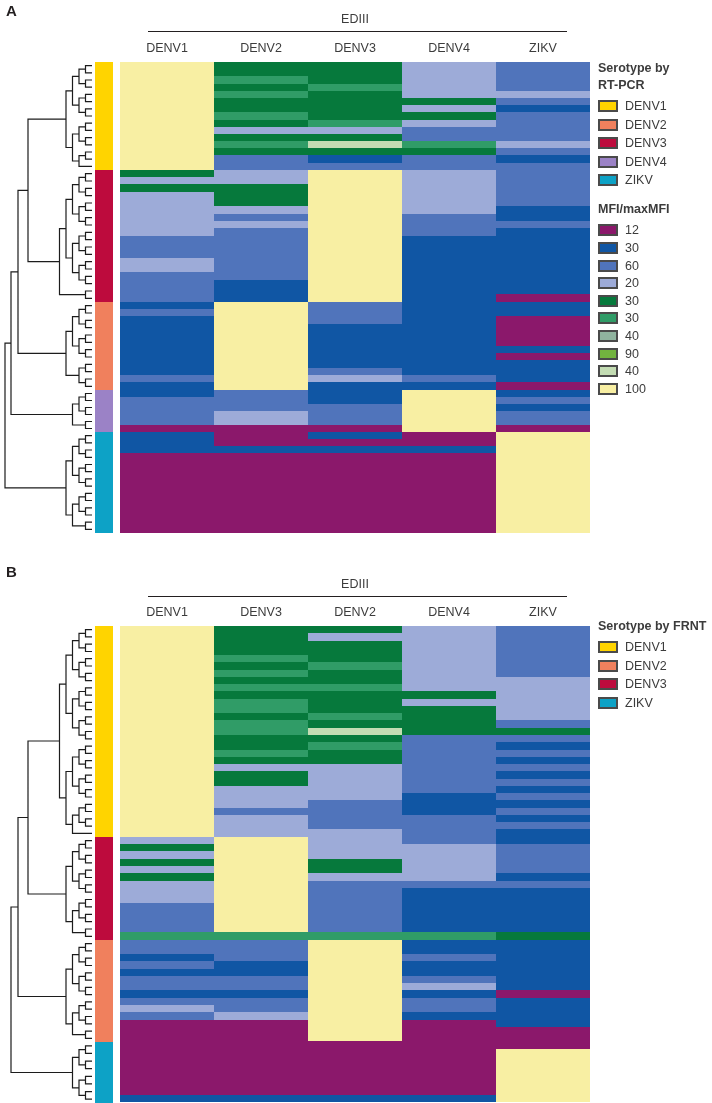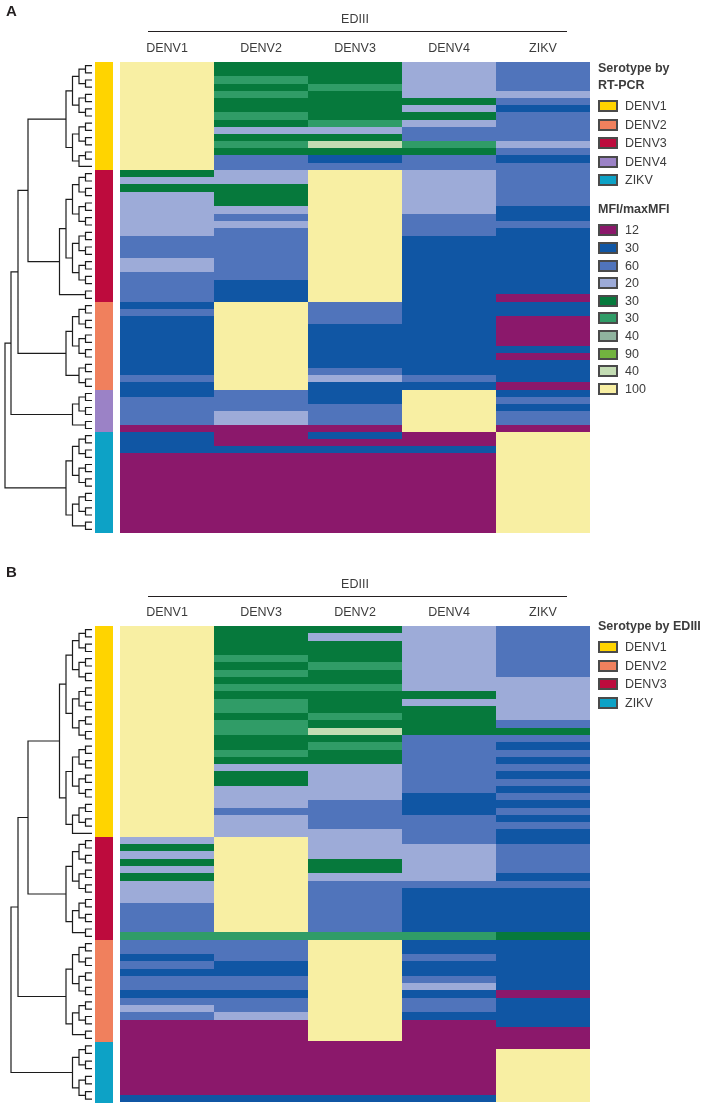--- a/index.html
+++ b/index.html
@@ -1058,21 +1058,21 @@
       <div class="hm-row" style="height: 7.625px;">
         <div class="hm-cell" style="background: rgb(16, 86, 164);"></div>
         <div class="hm-cell" style="background: rgb(16, 86, 164);"></div>
         <div class="hm-cell" style="background: rgb(16, 86, 164);"></div>
         <div class="hm-cell" style="background: rgb(16, 86, 164);"></div>
         <div class="hm-cell" style="background: rgb(248, 239, 163);"></div>
       </div>
     </div>
 
   <div class="legend" style="top:618px;">
-    <div class="legend-title">Serotype by EDIII</div>
+    <div class="legend-title">Serotype by FRNT</div>
     <div class="legend-items" id="legB">
         <div class="legend-item">
           <div class="swatch" style="background: rgb(255, 212, 0);"></div>
           <span>DENV1</span>
         </div>
         <div class="legend-item">
           <div class="swatch" style="background: rgb(240, 128, 93);"></div>
           <span>DENV2</span>
         </div>
         <div class="legend-item">

